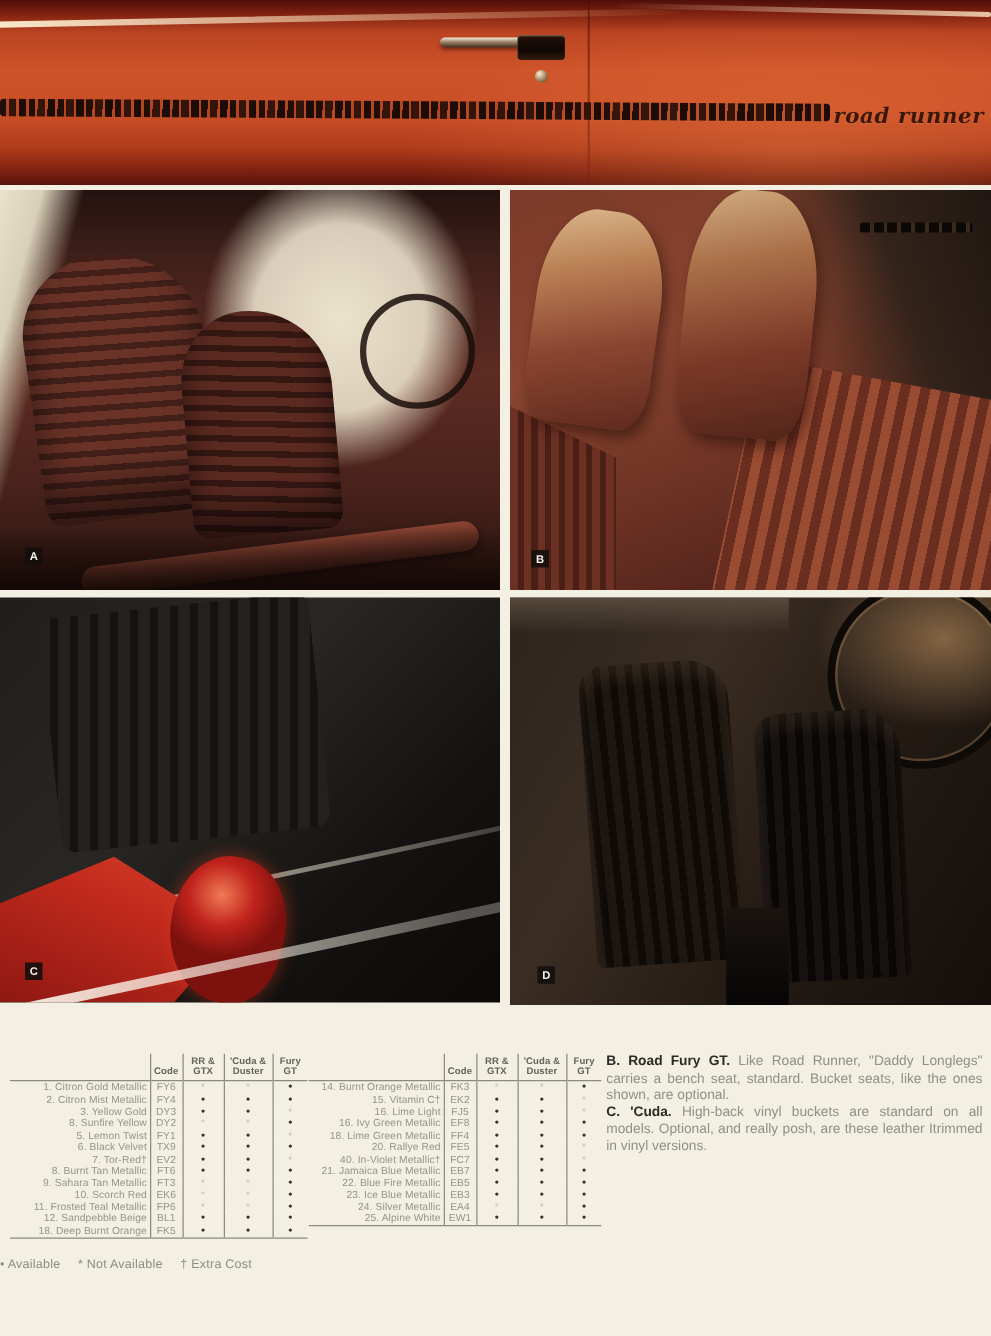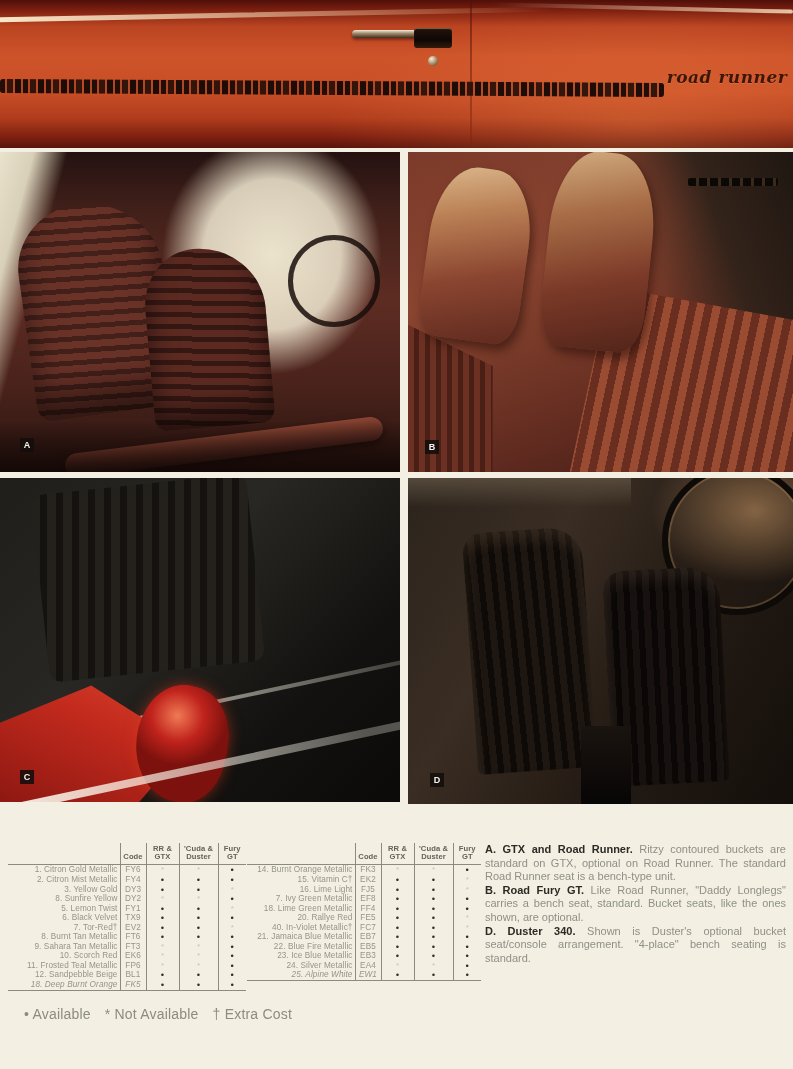--- a/index.html
+++ b/index.html
@@ -47,21 +47,21 @@
   }
   .dust-stripe {
     position:absolute; left:0; top:81px; width:664px; height:14px;
     background:
       repeating-linear-gradient(90deg, rgba(25,10,6,.95) 0 5px, rgba(110,45,22,.25) 5px 7px,
         rgba(35,14,8,.9) 7px 13px, rgba(140,60,30,.3) 13px 15px, rgba(20,8,5,.95) 15px 21px, rgba(120,50,25,.3) 21px 23px);
     transform:rotate(.35deg);
     border-radius:3px;
   }
   .rr-badge {
-    position:absolute; left:664px; top:67px; width:126px; text-align:center;
+    position:absolute; left:664px; top:83px; width:126px; text-align:center;
     font-family:"DejaVu Serif","Liberation Serif",serif;
     font-style:italic; font-weight:bold; font-size:17px; letter-spacing:.5px;
     color:#3c1708; text-shadow:0 1px 0 rgba(255,160,100,.25);
   }
 
   
   .photo { position:absolute; overflow:hidden; }
   .photo-a { left:0;   top:152px; width:400px; height:320px;
     background:
       linear-gradient(105deg, #e9e2cc 0%, #d8d0b8 7%, rgba(216,208,184,0) 14%),
@@ -162,30 +162,30 @@
     vertical-align:bottom; text-align:center; padding:2px 1px 3px;
     border-bottom:1px solid #8b8b80;
     margin-top:43px;
   }
   .ctable th.h-name { border-bottom:1px solid #8b8b80; }
   .ctable td { height:9.55px; line-height:9.55px; padding:0 2px; white-space:nowrap; overflow:hidden; }
   .ctable .cname { text-align:right; }
   .ctable .ccode { text-align:center; border-left:1px solid #8b8b80; }
   .ctable .cmark { text-align:center; border-left:1px solid #8b8b80; }
   .ctable th.b-l { border-left:1px solid #8b8b80; }
-  .ctable tr:last-child td { border-bottom:1px solid #8b8b80;font-style:italic; }
+  .ctable tr:last-child td { border-bottom:1px solid #8b8b80; }
   .cmark.dot  { color:#33322c; font-size:9.5px; }
   .cmark.star { color:#c8c5b4; font-size:8px; }
   .ctable-left  col.c-name { width:112px; } .ctable-left  col.c-code { width:26px; }
   .ctable-left  col.c-m1 { width:33px; } .ctable-left col.c-m2 { width:39px; } .ctable-left col.c-m3 { width:28px; }
   .ctable-right col.c-name { width:108px; } .ctable-right col.c-code { width:26px; }
   .ctable-right col.c-m1 { width:33px; } .ctable-right col.c-m2 { width:39px; } .ctable-right col.c-m3 { width:28px; }
 
   .legend {
-    position:absolute; left:24px; top:1006px; font-size:14px; color:#8b8c82; letter-spacing:.2px;
+    position:absolute; left:0; top:1006px; font-size:10px; color:#8b8c82; letter-spacing:.2px;
   }
   .legend .legend-item { margin-right:14px; }
 
   .captions {
     position:absolute; left:485px; top:843px; width:301px;
     font-size:11px; line-height:13.6px; color:#8f9087; text-align:justify;
   }
   .captions p { margin:0; }
   .captions b { color:#2b2a25; font-weight:bold; }
 </style>
@@ -386,21 +386,21 @@
           <td class="cmark star">*</td>
         </tr>
         <tr>
           <td class="cname">16. Lime Light</td>
           <td class="ccode">FJ5</td>
           <td class="cmark dot">•</td>
           <td class="cmark dot">•</td>
           <td class="cmark star">*</td>
         </tr>
         <tr>
-          <td class="cname">7. Ivy Green Metallic</td>
+          <td class="cname">16. Ivy Green Metallic</td>
           <td class="ccode">EF8</td>
           <td class="cmark dot">•</td>
           <td class="cmark dot">•</td>
           <td class="cmark dot">•</td>
         </tr>
         <tr>
           <td class="cname">18. Lime Green Metallic</td>
           <td class="ccode">FF4</td>
           <td class="cmark dot">•</td>
           <td class="cmark dot">•</td>
@@ -454,18 +454,17 @@
           <td class="cmark dot">•</td>
           <td class="cmark dot">•</td>
           <td class="cmark dot">•</td>
         </tr>
       </tbody>
   </table>
 
   <div class="legend"><span class="legend-item">• Available</span><span class="legend-item">* Not Available</span><span class="legend-item">† Extra Cost</span></div>
 
   <div class="captions">
-      <p><b>A. GTX and Road Runner. </b><span>Ritzy contoured buckets are standard on GTX, optional on Road Runner. The standard Road Runner seat is a bench-type unit.</span></p>
       <p><b>B. Road Fury GT. </b><span>Like Road Runner, "Daddy Longlegs" carries a bench seat, standard. Bucket seats, like the ones shown, are optional.</span></p>
-      <p><b>D. Duster 340. </b><span>Shown is Duster's optional bucket seat/console arrangement. "4-place" bench seating is standard.</span></p>
+      <p><b>C. 'Cuda. </b><span>High-back vinyl buckets are standard on all models. Optional, and really posh, are these leather Itrimmed in vinyl versions.</span></p>
     </div>
 
 </div>
 
 </body></html>

